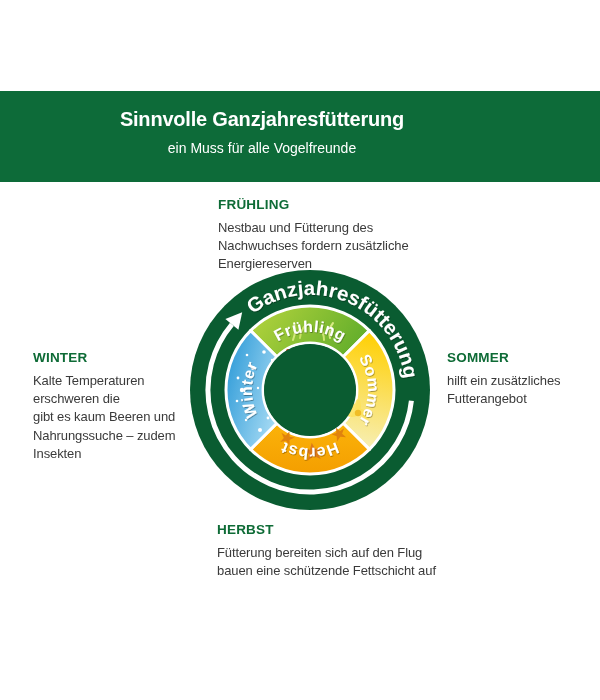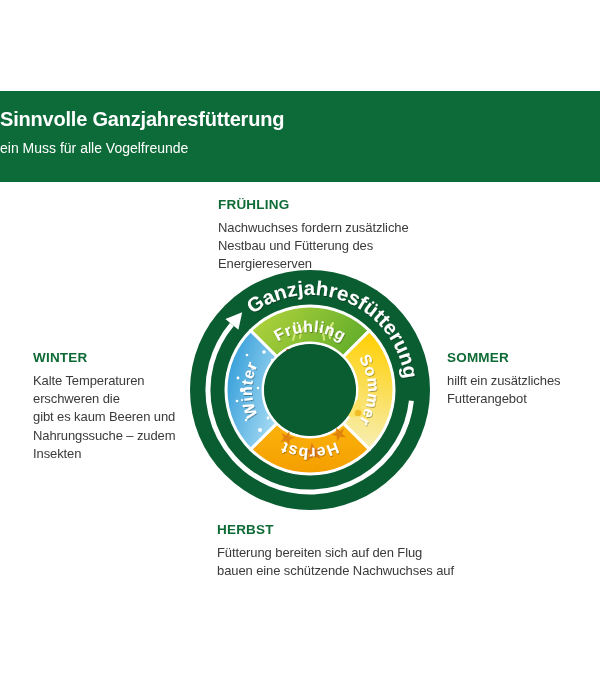--- a/index.html
+++ b/index.html
@@ -1,21 +1,21 @@
 <!DOCTYPE html>
 <html><head>
 <meta charset="utf-8">
 <style>
   html,body{margin:0;padding:0;background:#fff;}
   .page{position:relative;width:600px;height:700px;background:#ffffff;
         font-family:"Liberation Sans",sans-serif;overflow:hidden;}
 
   
   .band{position:absolute;left:0;top:91px;width:600px;height:91px;background:#0d6b39;}
-  .band-inner{width:524px;padding-top:15px;}
+  .band-inner{width:524px;text-align:center;padding-top:15px;}
   .band h1{margin:0;color:#ffffff;font-size:20px;line-height:27px;
            font-weight:bold;letter-spacing:-0.2px;}
   .band p{margin:6px 0 16px;color:#ffffff;font-size:14px;line-height:18px;font-weight:normal;}
 
   
   .info-block{position:absolute;}
   .info-block h2{margin:0 0 5px;font-size:13.5px;line-height:18px;
                  color:#0e6b36;font-weight:bold;letter-spacing:0.2px;}
   .info-block span{display:block;font-size:13px;line-height:18.2px;
                    color:#3a3a3a;white-space:nowrap;letter-spacing:-0.1px;}
@@ -38,22 +38,22 @@
 
   <header class="band">
     <div class="band-inner">
       <h1>Sinnvolle Ganzjahresfütterung</h1>
       <p>ein Muss für alle Vogelfreunde</p>
     </div>
   </header>
 
   <section class="info-block pos-fruehling">
     <h2>FRÜHLING</h2>
+    <span>Nestbau und Fütterung des</span>
     <span>Nachwuchses fordern zusätzliche</span>
-    <span>Nestbau und Fütterung des</span>
     <span>Energiereserven</span>
   </section>
 
   <section class="info-block pos-winter">
     <h2>WINTER</h2>
     <span>Kalte Temperaturen</span>
     <span>erschweren die</span>
     <span>gibt es kaum Beeren und</span>
     <span>Nahrungssuche – zudem</span>
     <span>Insekten</span>
@@ -61,21 +61,21 @@
 
   <section class="info-block pos-sommer">
     <h2>SOMMER</h2>
     <span>hilft ein zusätzliches</span>
     <span>Futterangebot</span>
   </section>
 
   <section class="info-block pos-herbst">
     <h2>HERBST</h2>
     <span>Fütterung bereiten sich auf den Flug</span>
-    <span>bauen eine schützende Nachwuchses auf</span>
+    <span>bauen eine schützende Fettschicht auf</span>
   </section>
 
   <svg class="wheel-svg" width="260" height="260" viewBox="0 0 260 260">
     <defs>
       <linearGradient id="gradFruehling" x1="0" y1="0" x2="1" y2="0.3">
         <stop offset="0" stop-color="#b7d53d"></stop>
           <stop offset="1" stop-color="#68b02c"></stop>
       </linearGradient>
       <linearGradient id="gradSommer" x1="0.5" y1="0" x2="0.4" y2="1">
         <stop offset="0" stop-color="#ffcf00"></stop>

